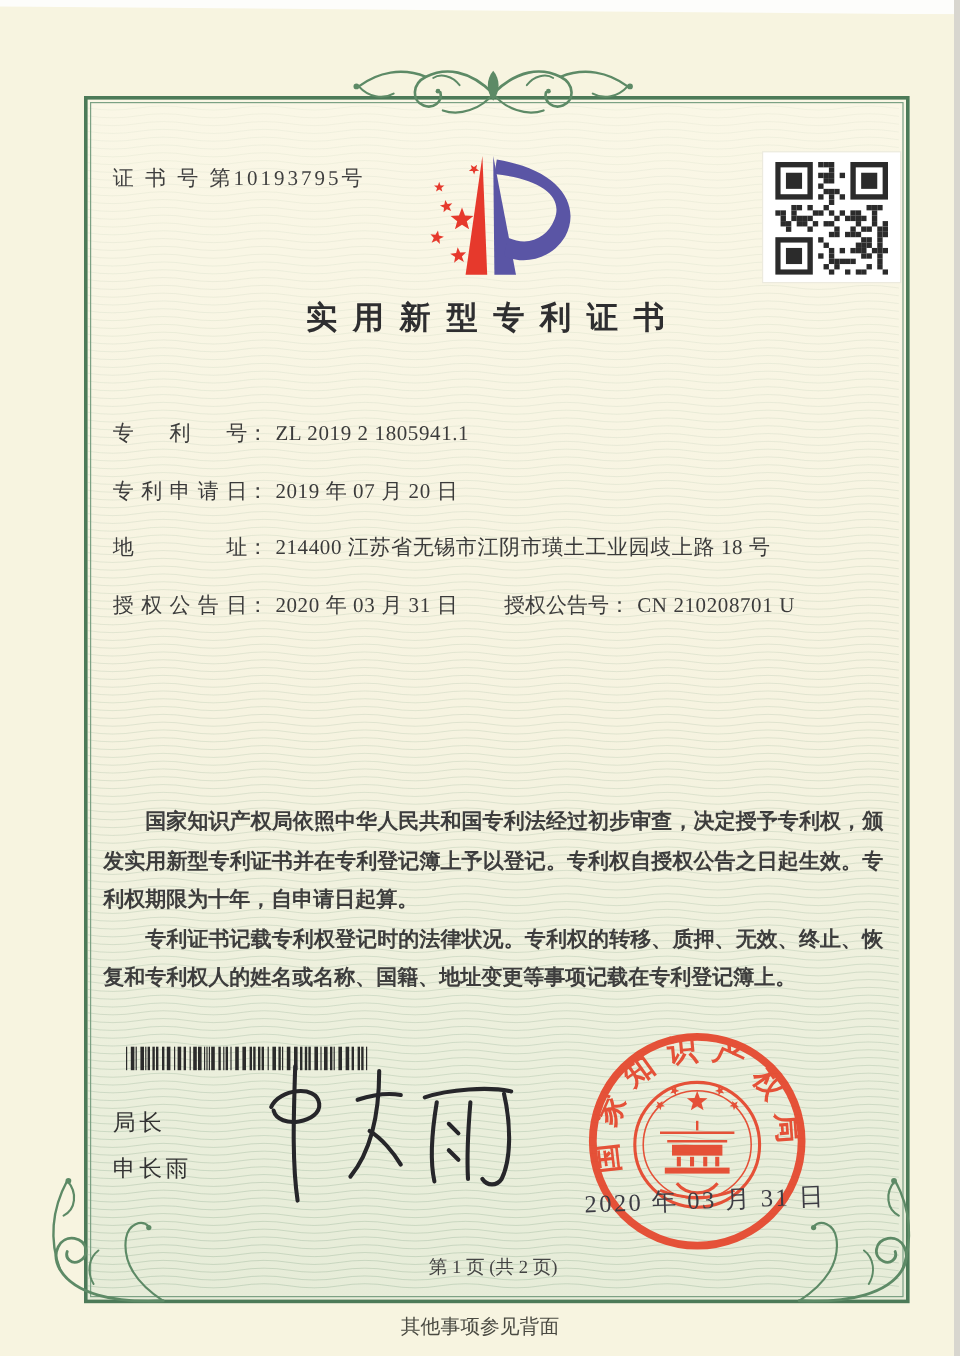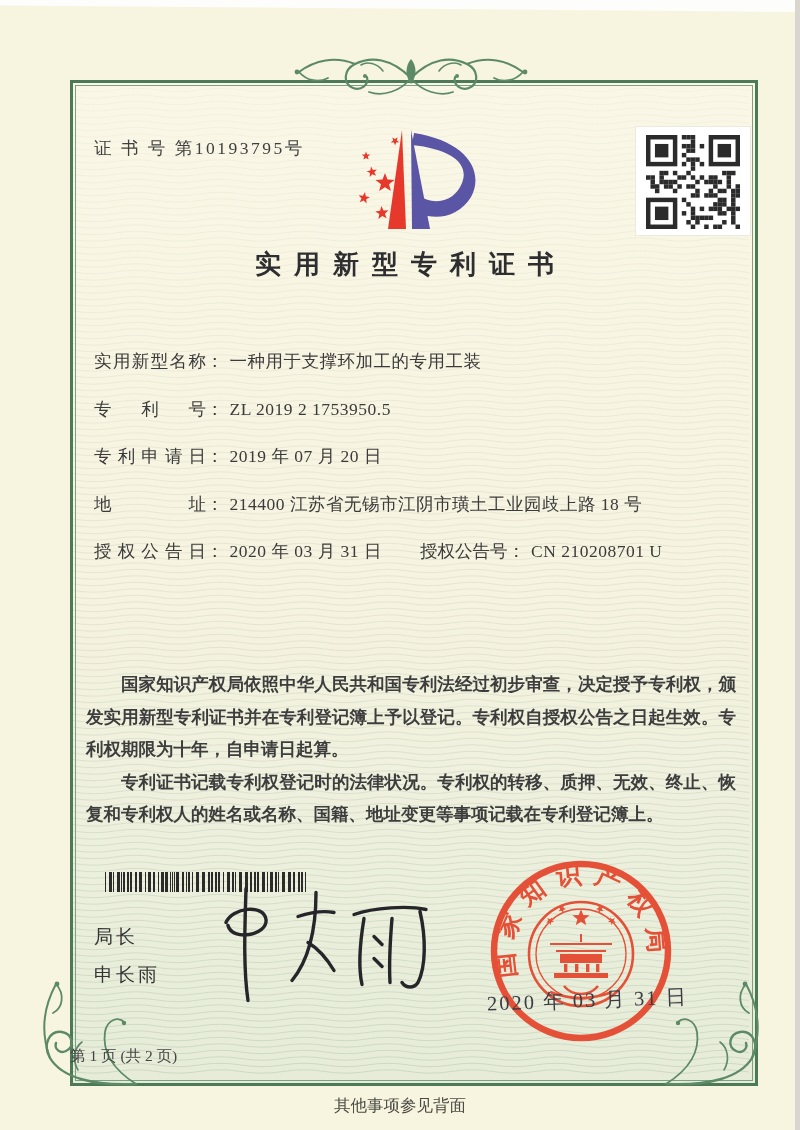--- a/index.html
+++ b/index.html
@@ -41,21 +41,21 @@
              text-align:justify;color:#3d3d3d;}
   #body-text p{margin:0;text-indent:2em;font-weight:bold;}
   
   #barcode{left:105px;top:872px;width:205px;height:20px;}
   #director{left:94px;top:918px;font-size:19px;letter-spacing:3px;color:#333;line-height:38px;}
   #signature{left:210px;top:880px;width:238px;height:130px;}
   #signature path{stroke:#26262a;stroke-width:3.4;fill:none;stroke-linecap:round;}
   #seal{left:486px;top:856px;width:190px;height:190px;opacity:.93;}
   #issue-date{left:487px;top:986px;font-size:20.5px;letter-spacing:2px;color:#3c3c44;
               transform:rotate(-2deg);}
-  #page-num{left:70px;top:1046px;width:682px;text-align:left;font-size:15.5px;color:#444;}
+  #page-num{left:70px;top:1046px;width:682px;text-align:center;font-size:15.5px;color:#444;}
   #back-note{left:0;top:1095px;width:800px;text-align:center;font-size:16.5px;color:#4a4a42;}
 </style>
 </head>
 <body>
 
 <div class="abs" id="scan-top"></div>
 <div class="abs" id="scan-right"></div>
 
 <div class="abs" id="frame">
   <div id="frame-inner"></div>
@@ -384,24 +384,21 @@
       <rect x="0" y="62.66666666666667" width="31.333333333333336" height="31.333333333333336" fill="#2b2b2b"></rect>
       <rect x="4.476190476190476" y="67.14285714285714" width="22.38095238095238" height="22.38095238095238" fill="#fff"></rect>
       <rect x="8.952380952380953" y="71.61904761904762" width="13.428571428571429" height="13.428571428571429" fill="#2b2b2b"></rect>
     </svg>
 </div>
 
 <div class="abs" id="title">实用新型专利证书</div>
 
 <div class="abs" id="fields">
   <div class="frow">
-    <span class="flabel">实用新型名称</span><span class="fcolon">：</span><span class="fvalue">一种用于支撑环加工的专用工装</span>
-  </div>
-  <div class="frow">
-    <span class="flabel">专利号</span><span class="fcolon">：</span><span class="fvalue">ZL 2019 2 1753950.5</span>
+    <span class="flabel">专利号</span><span class="fcolon">：</span><span class="fvalue">ZL 2019 2 1805941.1</span>
   </div>
   <div class="frow">
     <span class="flabel">专利申请日</span><span class="fcolon">：</span><span class="fvalue">2019 年 07 月 20 日</span>
   </div>
   <div class="frow">
     <span class="flabel">地址</span><span class="fcolon">：</span><span class="fvalue">214400 江苏省无锡市江阴市璜土工业园歧上路 18 号</span>
   </div>
   <div class="frow">
     <span class="flabel">授权公告日</span><span class="fcolon">：</span><span class="fvalue">2020 年 03 月 31 日</span>
     <span class="fpair2">

